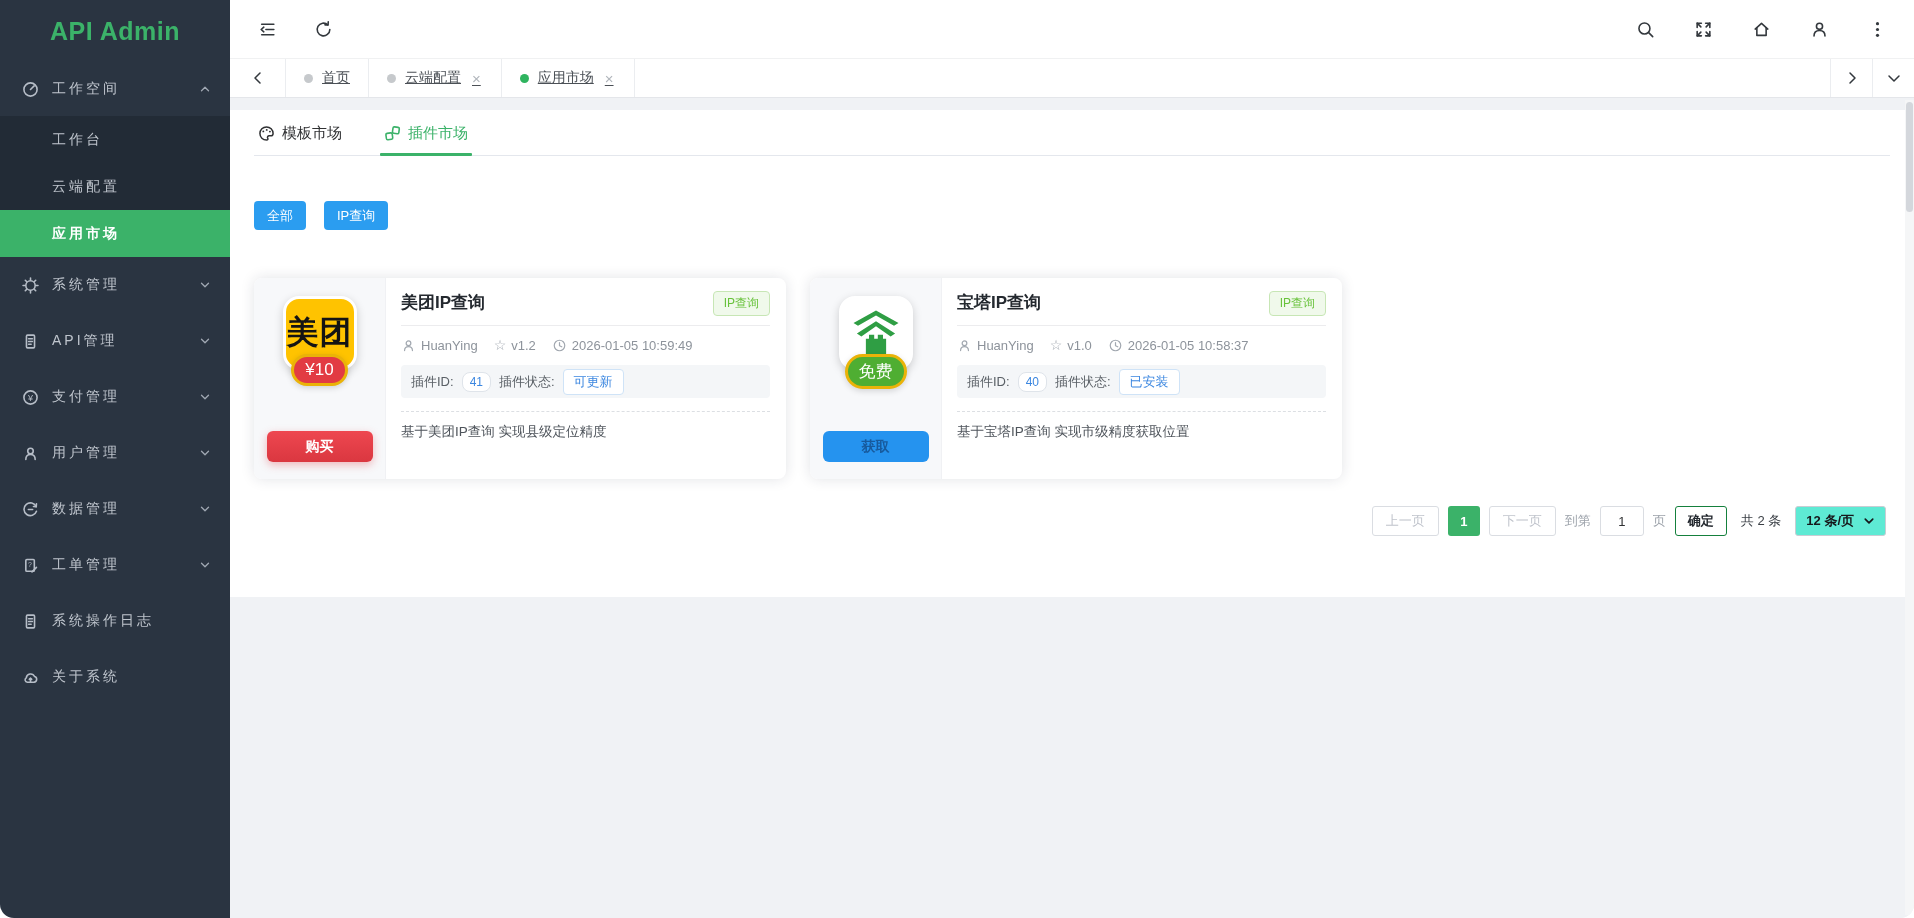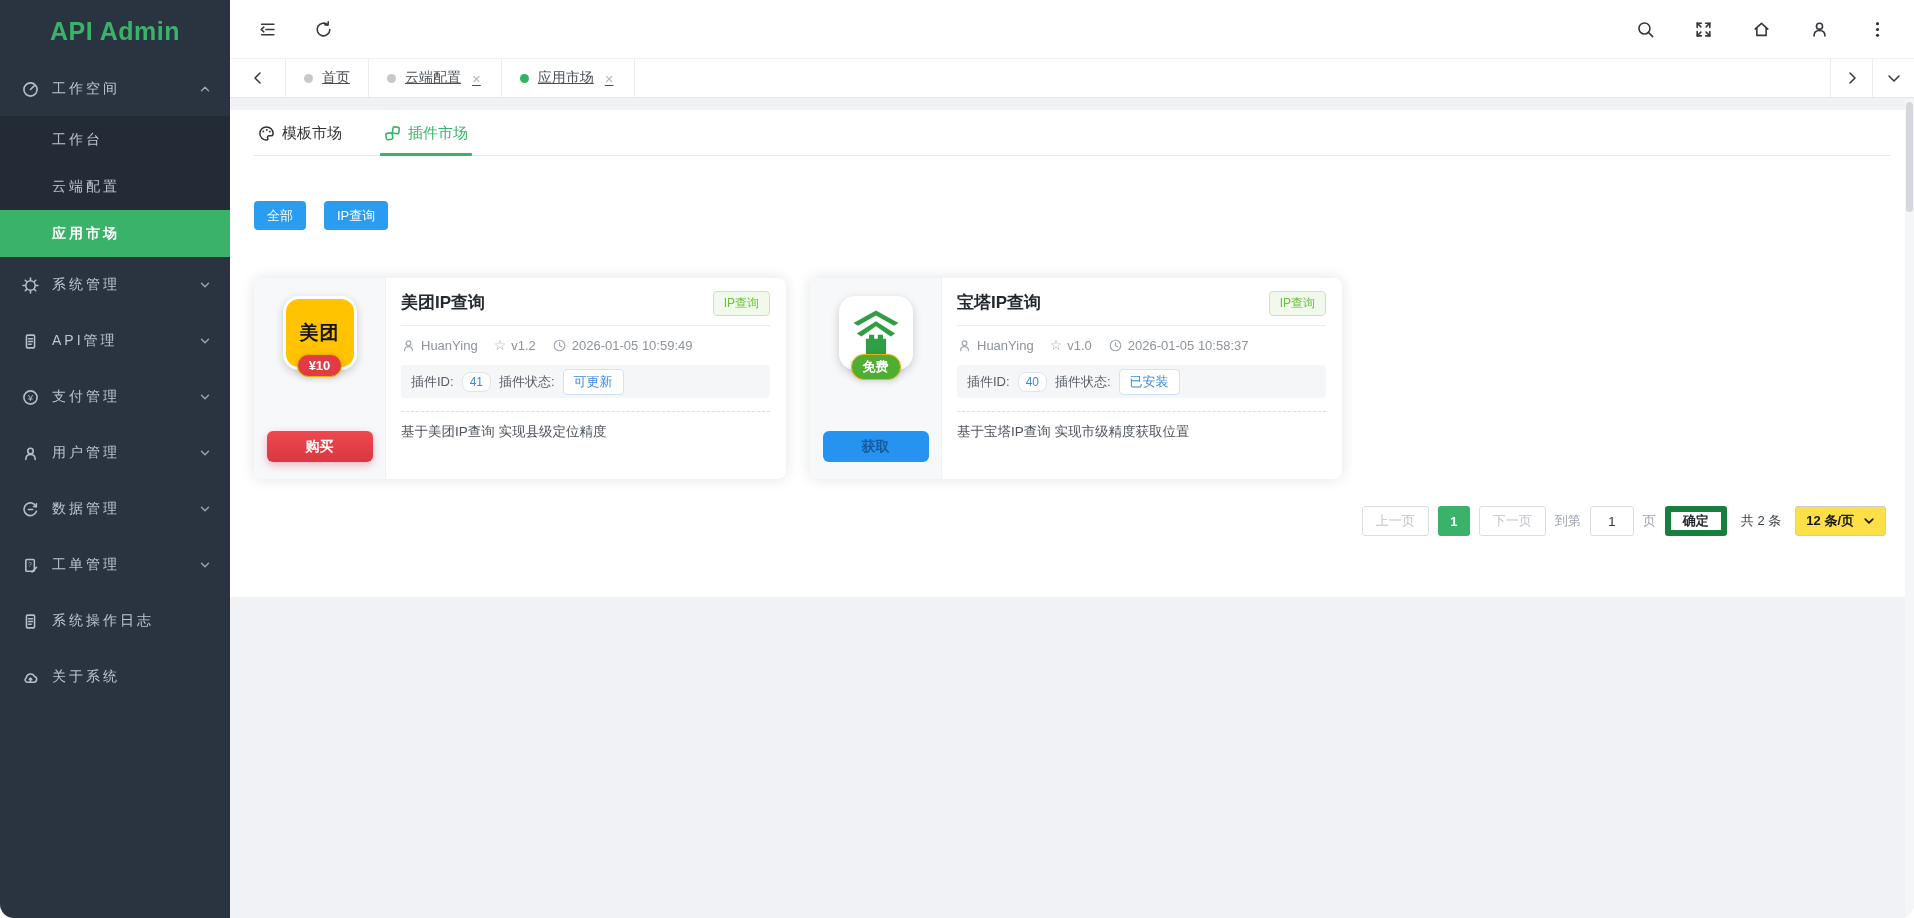--- a/index.html
+++ b/index.html
@@ -47,23 +47,23 @@
   .mtab.active { color:#3bb269; }
   .mtab.active::after { content:""; position:absolute; left:0; right:0; bottom:-1px; height:3px; background:#3bb269; border-radius:1px; }
 
   .filters { margin-top:45px; display:flex; gap:18px; }
   .filter-btn { background:#2b9df0; color:#fff; font-size:13px; height:29px; padding:0 13px; border-radius:4px; display:flex; align-items:center; cursor:pointer; }
 
   .cards { margin-top:48px; display:flex; gap:24px; }
   .card { width:532px; height:201px; background:#fff; border-radius:8px; box-shadow:0 0 14px rgba(30,40,60,.13); display:flex; overflow:hidden; }
   .card-left { width:132px; background:#f7f8fa; border-right:1px solid #f0f1f4; display:flex; flex-direction:column; align-items:center; }
   .logo-box { margin-top:18px; width:74px; height:74px; border-radius:16px; border:3px solid #fff; box-shadow:0 3px 10px rgba(0,0,0,.18); display:flex; align-items:center; justify-content:center; }
-  .logo-box.meituan { background:#ffc300; color:#141414; font-size:19px; font-weight:900; letter-spacing:1px; }
+  .logo-box.meituan { background:#ffc300; color:#141414; font-size:32px; font-weight:900; letter-spacing:1px; }
   .logo-box.baota { background:#ffffff; }
-  .price-badge { margin-top:-16px; z-index:2; color:#fff; font-size:13px; font-weight:bold; padding:3px 11px; border-radius:999px; border:1px solid #eab308; box-shadow:0 2px 6px rgba(0,0,0,.15); }
+  .price-badge { margin-top:-16px; z-index:2; color:#fff; font-size:17px; font-weight:normal; padding:3px 11px; border-radius:999px; border:3px solid #eab308; box-shadow:0 2px 6px rgba(0,0,0,.15); }
   .price-badge.red { background:#e23b43; }
   .price-badge.green { background:#4fae32; }
   .card-action { margin-top:auto; margin-bottom:17px; width:106px; height:31px; border-radius:6px; font-size:14px; font-weight:bold; color:#fff; display:flex; align-items:center; justify-content:center; cursor:pointer; }
   .card-action.red { background:linear-gradient(180deg,#ee4750,#da3740); box-shadow:0 3px 8px rgba(220,60,70,.35); }
   .card-action.blue { background:#2593ef; color:#175a9d; }
   .card-right { flex:1; padding:13px 16px 0 15px; display:flex; flex-direction:column; }
   .card-head { display:flex; align-items:flex-start; justify-content:space-between; }
   .card-title { font-size:17px; font-weight:bold; color:#24292f;text-align:right; }
   .card-tag { font-size:12px; color:#67c23a; background:#f0f9eb; border:1px solid #c7e6b5; border-radius:4px; padding:3px 10px; cursor:pointer; }
   .head-divider { border-bottom:1px solid #ececee; margin-top:9px; }
@@ -74,23 +74,23 @@
   .info-strip { margin-top:12px; background:#f4f6f8; border-radius:4px; height:33px; display:flex; align-items:center; gap:8px; padding:0 10px; font-size:13px; color:#5a6066; }
   .id-badge { background:#fff; border:1px solid #dfe4ea; color:#3c87e0; border-radius:8px; padding:2px 7px; font-size:12px; }
   .status-badge { background:#fff; border:1px solid #cfe3f7; color:#3c87e0; border-radius:4px; padding:3px 10px; font-size:13px; margin-left:0; cursor:pointer; }
   .dash-divider { border-top:1px dashed #dcdfe3; margin-top:13px; }
   .card-desc { margin-top:11px; font-size:13.5px; color:#4e545b; }
 
   .pagination { margin-top:27px; display:flex; justify-content:flex-end; align-items:center; gap:9px; font-size:13px; color:#9da3ab; padding-right:4px; }
   .pg-btn { height:30px; padding:0 13px; border:1px solid #dadde2; border-radius:3px; background:#fff; color:#c0c4cc; display:flex; align-items:center; cursor:pointer; }
   .pg-num { width:32px; height:30px; border-radius:3px; background:#3bb269; color:#fff; font-weight:bold; display:flex; align-items:center; justify-content:center; cursor:pointer; }
   .pg-input { width:44px; height:30px; border:1px solid #dadde2; border-radius:3px; text-align:center; font-size:13px; color:#303133; font-family:inherit; }
-  .pg-confirm { height:30px; padding:0 12px; border:6px solid #15803d; border-radius:3px; background:#fff; color:#24292f; font-weight:bold; display:flex; align-items:center; cursor:pointer; }
+  .pg-confirm { height:30px; padding:0 12px; border:1px solid #15803d; border-radius:3px; background:#fff; color:#24292f; font-weight:bold; display:flex; align-items:center; cursor:pointer; }
   .pg-total { color:#3a3f45; margin:0 5px; }
-  .pg-select { height:30px; padding:0 10px; border:1px solid #c9cdd3; border-radius:3px; background:#fde047; color:#16181b; font-weight:bold; display:flex; align-items:center; gap:9px; cursor:pointer; }
+  .pg-select { height:30px; padding:0 10px; border:1px solid #c9cdd3; border-radius:3px; background:#5eead4; color:#16181b; font-weight:bold; display:flex; align-items:center; gap:9px; cursor:pointer; }
 
   .footer-gray { flex:1; background:#f0f2f5; }
 
   .vscroll { position:absolute; top:100px; right:0; width:9px; bottom:3px; background:#f5f6f7; }
   .vscroll .thumb { position:absolute; top:2px; left:1px; width:7px; height:110px; background:#d4d7dc; border-radius:4px; }
 </style>
 </head>
 <body>
 
 <div class="app">

